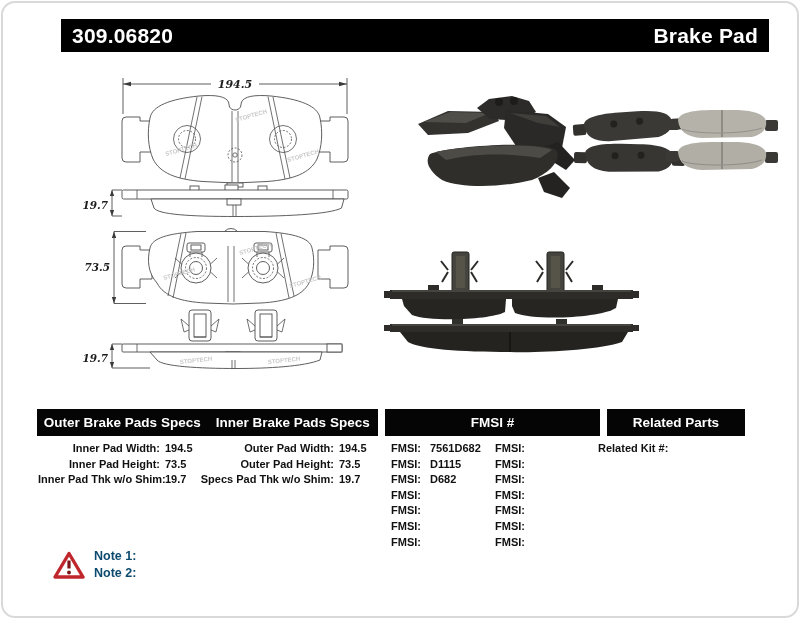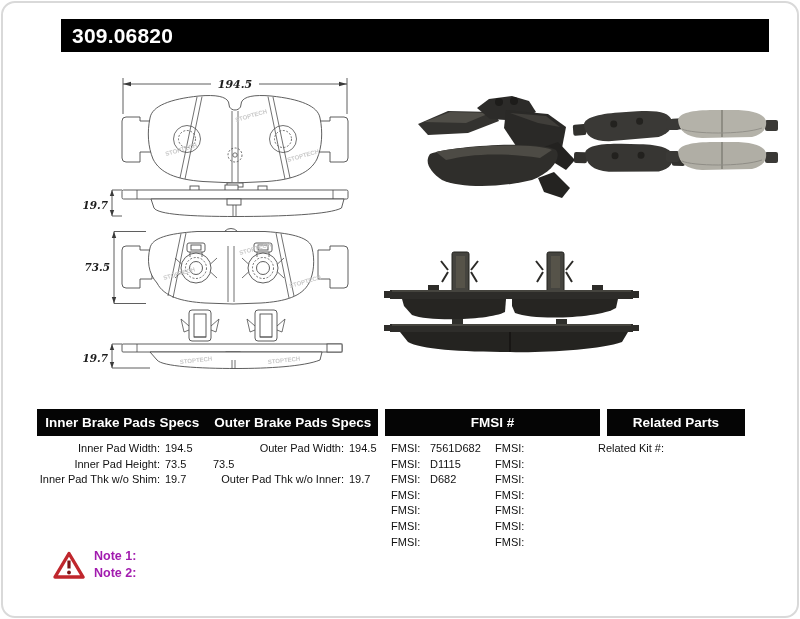--- a/index.html
+++ b/index.html
@@ -15,41 +15,42 @@
   svg text.dim2{font:italic bold 10.5px "DejaVu Serif",serif;fill:#1d1d1d;}
   svg text.wm{font:bold 6px "Liberation Sans",sans-serif;fill:#c9c9c9;}
 
   .thead{position:absolute;top:409px;height:27px;background:#050505;color:#fff;font-weight:bold;
          font-size:13.5px;display:flex;align-items:center;justify-content:center;box-sizing:border-box;}
   #bar-specs{left:37px;width:341px;}
   #bar-specs span{flex:1;text-align:center;}
   #bar-fmsi{left:385px;width:215px;}
   #bar-related{left:607px;width:138px;}
 
-  .spec-col{position:absolute;top:441px;font-size:11px;font-weight:normal;color:#111;}
+  .spec-col{position:absolute;top:441px;font-size:11px;font-weight:bold;color:#111;}
   .spec-row{display:flex;line-height:15.6px;white-space:nowrap;}
   .inner-col{left:38px;}  .inner-col .lbl{width:122px;text-align:right;}
-  .outer-col{left:208px;} .outer-col .lbl{width:136px;text-align:right;}
+  .outer-col{left:198px;} .outer-col .lbl{width:136px;text-align:right;}
   .fmsi-col .lbl{width:34px;text-align:left;}
   .fmsi-1{left:391px;} .fmsi-2{left:495px;}
   .related-col{left:598px;}
   .val{margin-left:5px;}
 
   .notes{position:absolute;left:94px;top:548px;font-size:12.5px;font-weight:bold;
-         color:#a21caf;line-height:17px;}
+         color:#0c4a6e;line-height:17px;}
   .warn{position:absolute;left:53px;top:551px;}
 </style>
 </head>
 <body>
 
 <div class="page">
   <div class="page-border"></div>
 
   <div class="header-bar">
     <span>309.06820</span>
+    <span>Brake Pad</span>
   </div>
 
   <svg style="position:absolute;left:58px;top:66px;" width="332" height="312" viewBox="58 66 332 312">
     <g stroke="#4d4d4d" stroke-width="0.9" fill="none">
 
       <path d="M123,78 L123,114 M347,78 L347,114 M123,84 L211,84 M259,84 L347,84"></path>
     </g>
     <polygon points="123,84 131,81.7 131,86.3" fill="#3b3b3b"></polygon>
     <polygon points="347,84 339,81.7 339,86.3" fill="#3b3b3b"></polygon>
     <text x="235" y="88" text-anchor="middle" class="dim">194.5</text>
@@ -229,22 +230,22 @@
         <rect x="556" y="319" width="11" height="5" fill="#30302c"></rect>
         <rect x="390" y="324" width="243" height="8" fill="#2e2d2a"></rect>
         <rect x="392" y="324" width="239" height="2" fill="#46453f"></rect>
         <path d="M400,332 L628,332 L622,342 C600,350 540,353 510,352 C460,352 420,349 408,342 Z" fill="#242320"></path>
         <path d="M510,332 L510,352" stroke="#141310" stroke-width="1.5" fill="none"></path>
       </g>
     </g>
   </svg>
 
   <div class="thead" id="bar-specs">
+    <span>Outer Brake Pads Specs</span>
     <span>Inner Brake Pads Specs</span>
-    <span>Outer Brake Pads Specs</span>
   </div>
   <div class="thead" id="bar-fmsi">
     <span>FMSI #</span>
   </div>
   <div class="thead" id="bar-related">
     <span>Related Parts</span>
   </div>
 
   <div class="spec-col inner-col">
     <div class="spec-row">
@@ -260,24 +261,25 @@
         <span class="val">19.7</span>
       </div>
   </div>
 
   <div class="spec-col outer-col">
     <div class="spec-row">
         <span class="lbl">Outer Pad Width:</span>
         <span class="val">194.5</span>
       </div>
     <div class="spec-row">
+        <span class="lbl">Outer Pad Height:</span>
         <span class="val">73.5</span>
       </div>
     <div class="spec-row">
-        <span class="lbl">Outer Pad Thk w/o Inner:</span>
+        <span class="lbl">Specs Pad Thk w/o Shim:</span>
         <span class="val">19.7</span>
       </div>
   </div>
 
   <div class="spec-col fmsi-col fmsi-1">
     <div class="spec-row">
         <span class="lbl">FMSI:</span>
         <span class="val">7561D682</span>
       </div>
     <div class="spec-row">

